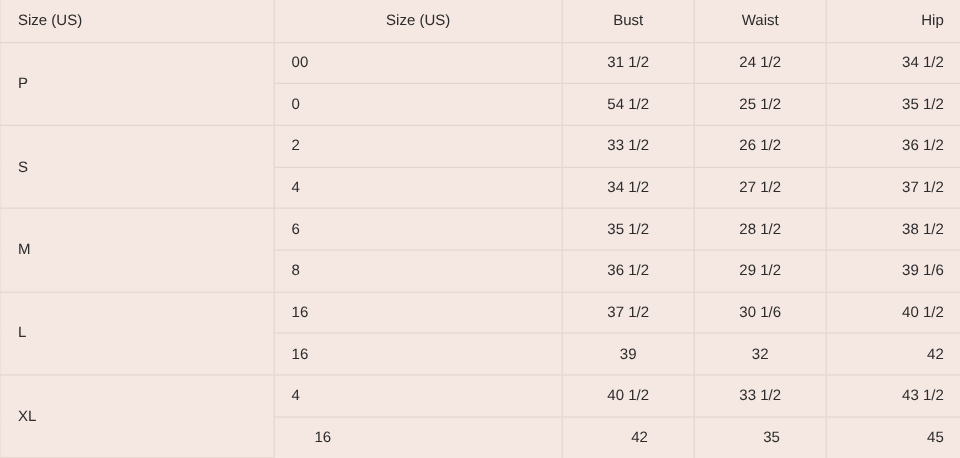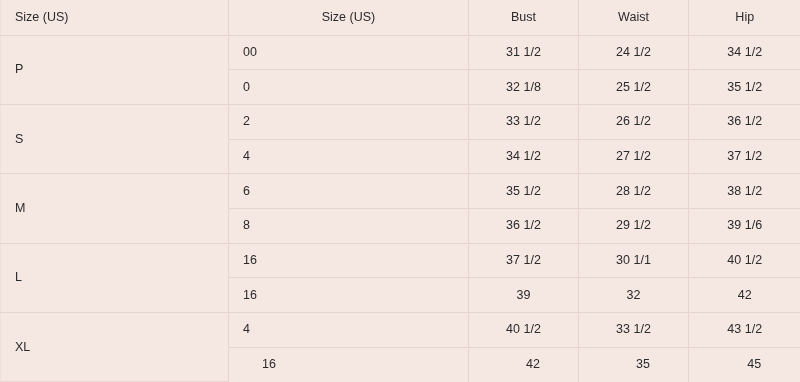--- a/index.html
+++ b/index.html
@@ -34,20 +34,21 @@
     font-weight: normal;
     font-size: 12.5px;
     line-height: 1.2;
     padding: 0 14px;
     height: 34.7px;
     box-sizing: border-box;
   }
   #size-chart th:last-child,
   #size-chart td:last-child {
     border-right: none;
+    text-align: right;
   }
   #size-chart tr:last-child td {
     border-bottom: none;
     padding-left: 33px;
   }
 
   
   #size-chart thead th {
     height: 35px;
     font-size: 12.5px;
@@ -98,21 +99,21 @@
   <tbody id="size-chart-body">
       <tr>
         <td class="size-letter" rowspan="2">P</td>
         <td class="us-center">00</td>
         <td class="measure">31 1/2</td>
         <td class="measure">24 1/2</td>
         <td class="measure">34 1/2</td>
       </tr>
       <tr>
         <td class="us-left">0</td>
-        <td class="measure">32 1/8</td>
+        <td class="measure">54 1/2</td>
         <td class="measure">25 1/2</td>
         <td class="measure">35 1/2</td>
       </tr>
       <tr>
         <td class="size-letter" rowspan="2">S</td>
         <td class="us-center">2</td>
         <td class="measure">33 1/2</td>
         <td class="measure">26 1/2</td>
         <td class="measure">36 1/2</td>
       </tr>
@@ -132,21 +133,21 @@
       <tr>
         <td class="us-left">8</td>
         <td class="measure">36 1/2</td>
         <td class="measure">29 1/2</td>
         <td class="measure">39 1/6</td>
       </tr>
       <tr>
         <td class="size-letter" rowspan="2">L</td>
         <td class="us-center">16</td>
         <td class="measure">37 1/2</td>
-        <td class="measure">30 1/1</td>
+        <td class="measure">30 1/6</td>
         <td class="measure">40 1/2</td>
       </tr>
       <tr>
         <td class="us-left">16</td>
         <td class="measure">39</td>
         <td class="measure">32</td>
         <td class="measure">42</td>
       </tr>
       <tr>
         <td class="size-letter" rowspan="2">XL</td>

